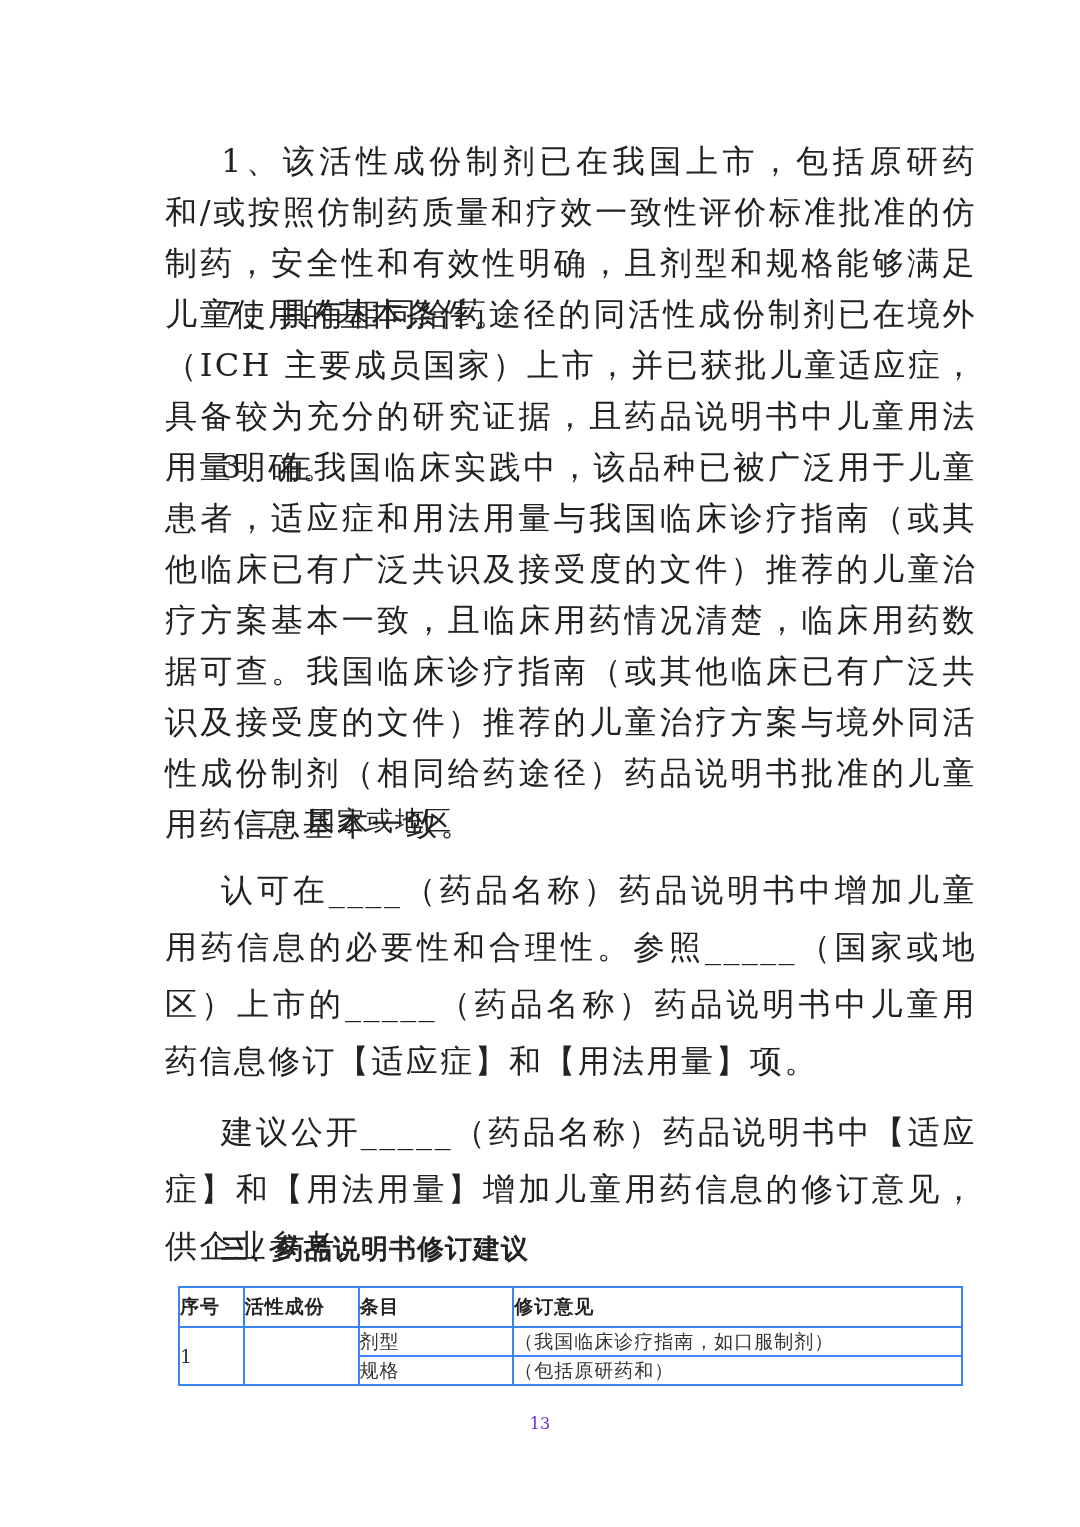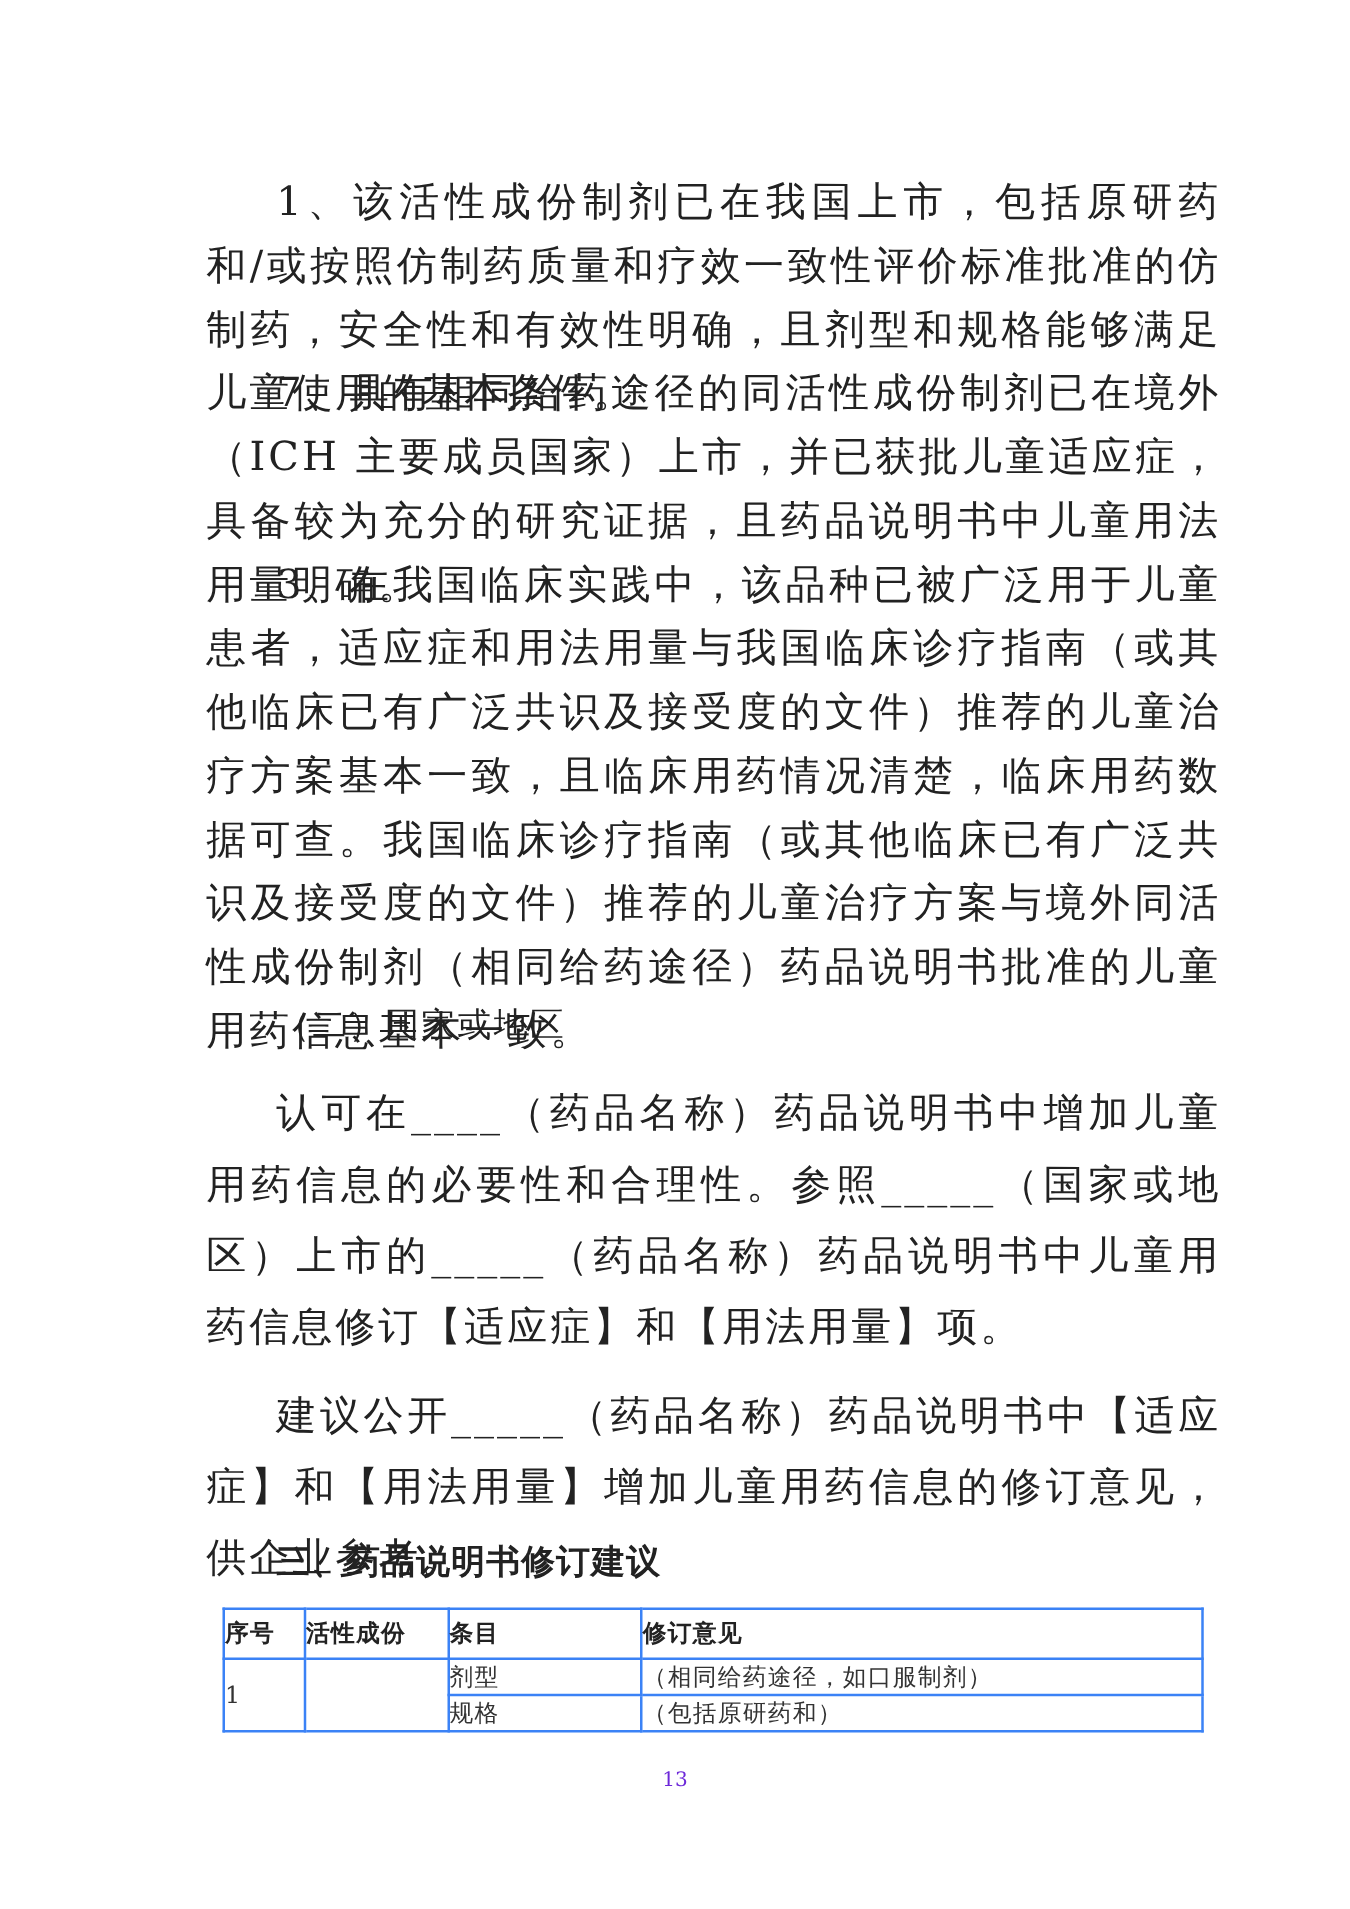--- a/index.html
+++ b/index.html
@@ -46,21 +46,21 @@
         <tr>
       <th>序号</th>
       <th>活性成份</th>
       <th>条目</th>
       <th>修订意见</th>
     </tr>
     <tr>
       <td rowspan="2">1</td>
       <td rowspan="2"></td>
       <td>剂型</td>
-      <td>（相同给药途径，如口服制剂）</td>
+      <td>（我国临床诊疗指南，如口服制剂）</td>
     </tr>
     <tr>
       <td>规格</td>
       <td>（包括原研药和）</td>
     </tr>
   </tbody>
     </table>
 
   <div class="pagenum">13</div>
 </div>

